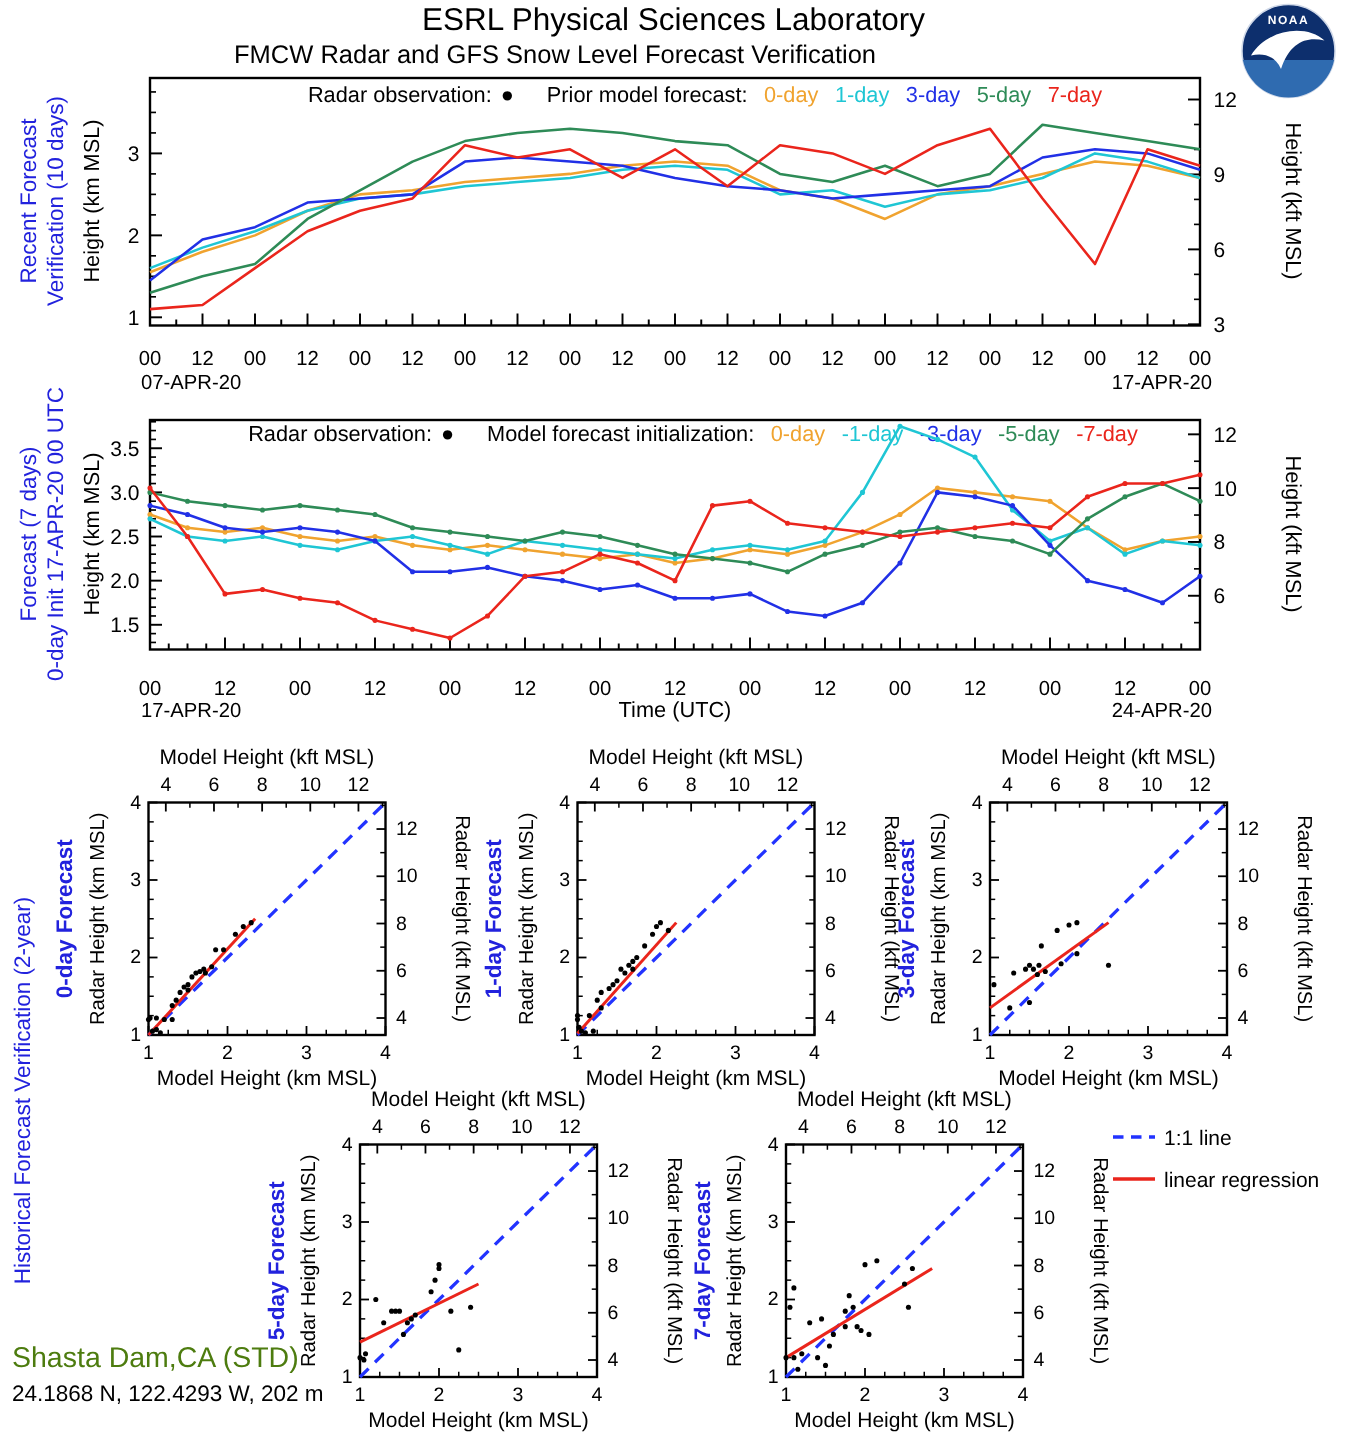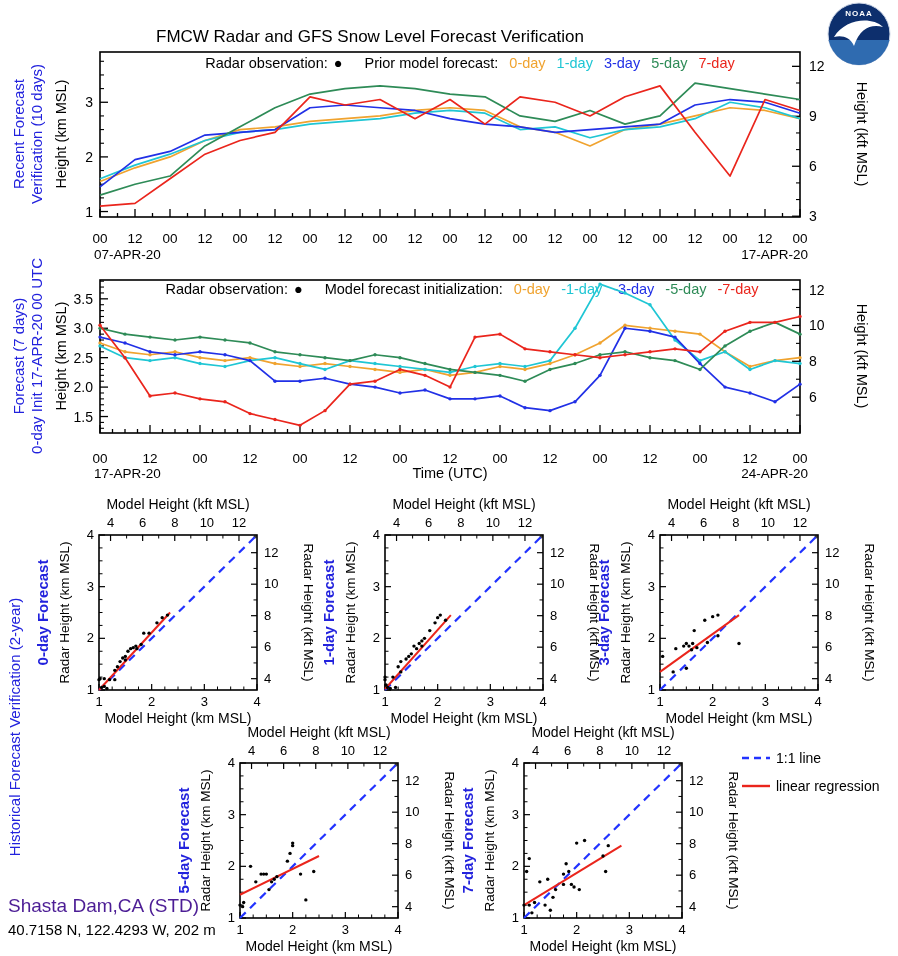--- a/index.html
+++ b/index.html
@@ -2,30 +2,31 @@
 <html><head>
 <meta charset="utf-8">
 <style>
   html,body{margin:0;padding:0;background:#fff;}
   .page{position:relative;width:898px;height:956px;background:#fff;
         font-family:"Liberation Sans",sans-serif;overflow:hidden;}
   .title{position:absolute;top:2px;left:0;width:898px;text-align:center;
          font-size:21px;color:#000;}
   .subtitle{position:absolute;top:27px;left:0;width:740px;text-align:center;
          font-size:17px;color:#000;}
-  .station-name{position:absolute;left:8px;top:895px;font-size:19px;color:#4c1d95;}
+  .station-name{position:absolute;left:8px;top:895px;font-size:19px;color:#4d7c0f;}
   .station-coords{position:absolute;left:8px;top:921px;font-size:15px;color:#000;}
   #charts{position:absolute;left:0;top:0;}
   #logo{position:absolute;left:826px;top:2px;}
   svg text{font-family:"Liberation Sans",sans-serif;}
 </style>
 </head>
 <body>
 
 <div class="page">
+  <div class="title">ESRL Physical Sciences Laboratory</div>
   <div class="subtitle">FMCW Radar and GFS Snow Level Forecast Verification</div>
 
   <svg id="logo" width="66" height="64" viewBox="0 0 66 64">
     <circle cx="33" cy="32" r="31" fill="#0d2f6d" stroke="#cfd8e8" stroke-width="1"></circle>
     <clipPath id="logoclip">
         <circle cx="33" cy="32" r="31"></circle>
       </clipPath>
     <rect x="0" y="38" width="66" height="26" fill="#2f6bb0" clip-path="url(#logoclip)"></rect>
     <path d="M 8 35 C 19 17 45 14 57 25 C 45 22 34 26 28 44 C 24 35 16 33 8 35 Z" fill="#ffffff"></path>
     <text x="33" y="14" text-anchor="middle" font-size="8" font-weight="bold" fill="#ffffff" letter-spacing="1">NOAA</text>
@@ -896,14 +897,14 @@
       <text x="20" y="727" text-anchor="middle" font-size="15" fill="#2222dd" transform="rotate(-90 20 727)">Historical Forecast Verification (2-year)</text>
       <g>
         <line x1="742" y1="758" x2="770" y2="758" stroke="#2233ff" stroke-width="2.4" stroke-dasharray="7,5"></line>
         <text x="776" y="763" text-anchor="start" font-size="14" fill="#000">1:1 line</text>
         <line x1="742" y1="786" x2="770" y2="786" stroke="#ea251c" stroke-width="2.4"></line>
         <text x="776" y="791" text-anchor="start" font-size="14" fill="#000">linear regression</text>
       </g>
     </svg>
 
   <div class="station-name">Shasta Dam,CA (STD)</div>
-  <div class="station-coords">40.7158 N, 122.4293 W, 202 m</div>
+  <div class="station-coords">24.1868 N, 122.4293 W, 202 m</div>
 </div>
 
 </body></html>

